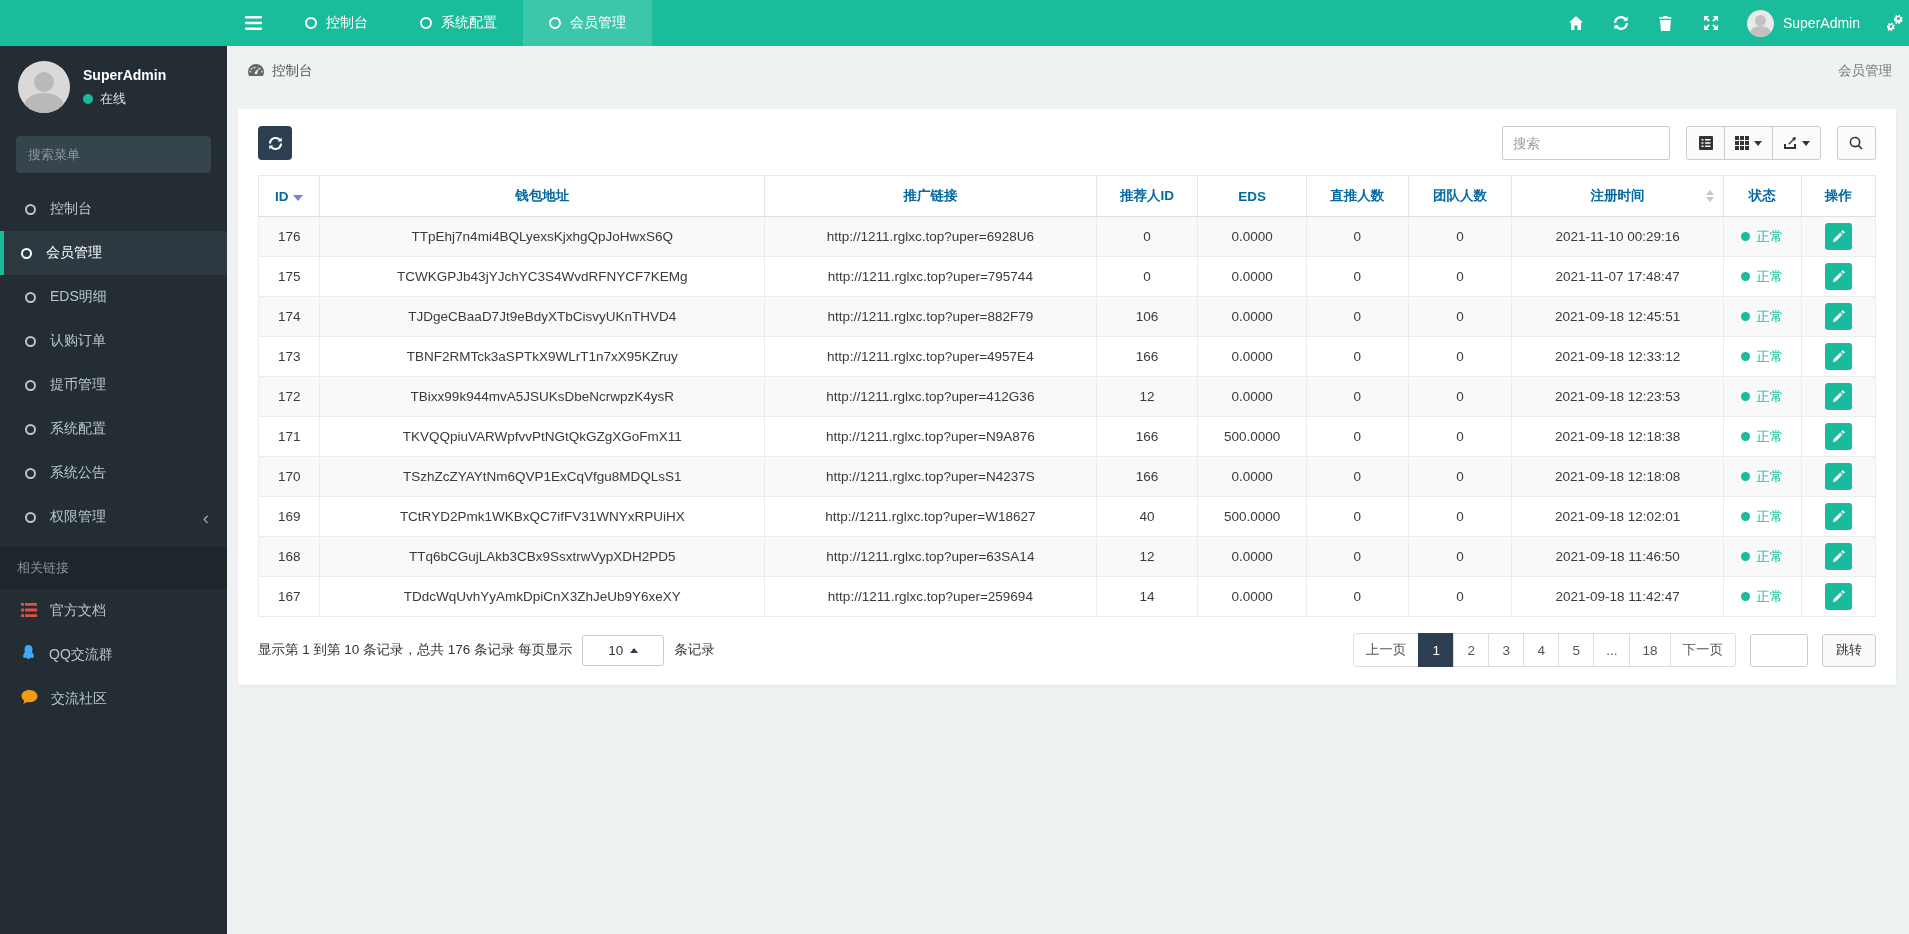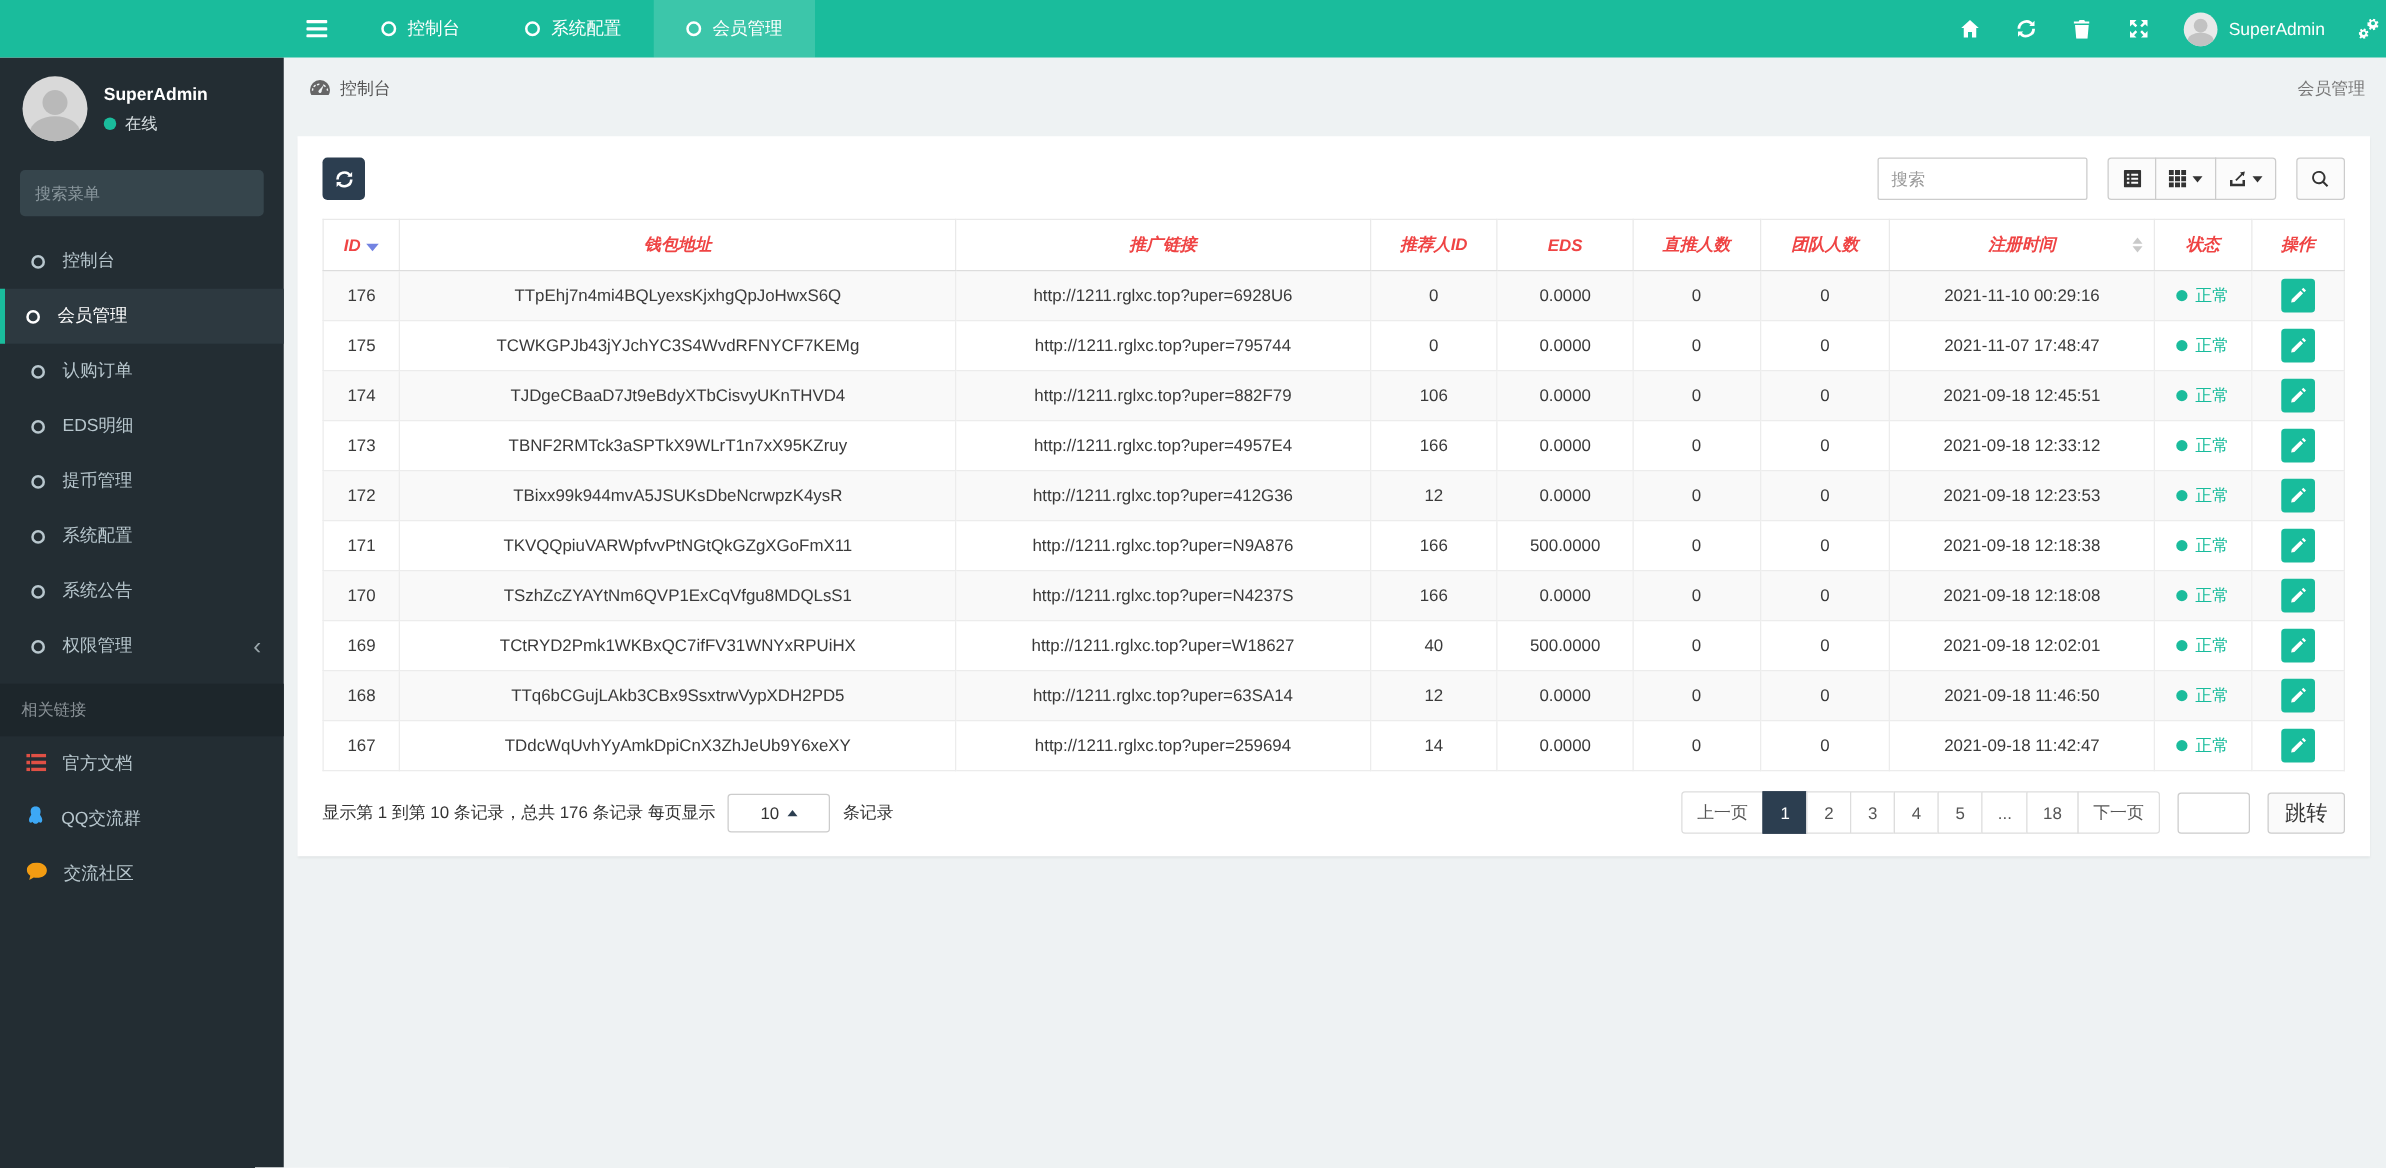--- a/index.html
+++ b/index.html
@@ -67,21 +67,21 @@
   .tbtn { height:34px; min-width:39px; padding:0 10px; background:#fbfbfb; border:1px solid #ccc; display:flex; align-items:center; justify-content:center; gap:5px; cursor:pointer; }
   .tbtn + .tbtn { margin-left:-1px; }
   .btn-group .tbtn:first-child { border-radius:3px 0 0 3px; }
   .btn-group .tbtn:last-child  { border-radius:0 3px 3px 0; }
   .tbtn svg { fill:#333; }
   .tbtn.solo { margin-left:16px; border-radius:3px; }
   .caret-dn { width:0; height:0; border-left:4px solid transparent; border-right:4px solid transparent; border-top:5px solid #333; }
 
   
   table { width:100%; border-collapse:collapse; font-size:13.5px; color:#3a3a3a; table-layout:fixed; }
-  thead th { font-weight:bold; color:#ef4444; height:41px; border:1px solid #e9e9e9; border-bottom:1px solid #ddd; text-align:center; position:relative;font-style:italic; }
+  thead th { font-weight:bold; color:#0369a1; height:41px; border:1px solid #e9e9e9; border-bottom:1px solid #ddd; text-align:center; position:relative; }
   tbody td { height:40px; border:1px solid #ececec; text-align:center; overflow:hidden; white-space:nowrap; text-overflow:ellipsis; }
   tbody tr:nth-child(odd) { background:#f9f9f9; }
   .th-inner { display:inline-flex; align-items:center; gap:5px; }
   .sort-desc { width:0; height:0; border-left:5px solid transparent; border-right:5px solid transparent; border-top:6px solid #7383e2; margin-top:3px; }
   .sort-both { position:absolute; right:9px; top:50%; transform:translateY(-50%); display:flex; flex-direction:column; gap:2px; }
   .sort-both i { display:block; width:0; height:0; border-left:4px solid transparent; border-right:4px solid transparent; }
   .sort-both .up { border-bottom:5px solid #c9c9c9; }
   .sort-both .dn { border-top:5px solid #c9c9c9; }
   .status-cell { color:#18bc9c; display:inline-flex; align-items:center; gap:6px; }
   .status-cell .dot { width:9px; height:9px; }
@@ -94,21 +94,21 @@
   .page-size { border:1px solid #ccc; border-radius:3px; height:31px; padding:0 25px; display:inline-flex; align-items:center; gap:7px; background:#fff; cursor:pointer; margin:0 4px; }
   .caret-up { width:0; height:0; border-left:4px solid transparent; border-right:4px solid transparent; border-bottom:5px solid #2c3e50; }
   .pg-right { margin-left:auto; display:flex; align-items:center; }
   .pagination { display:flex; list-style:none; }
   .pagination li { min-width:36px; height:34px; padding:0 12px; border:1px solid #ddd; background:#fff; color:#555;
     display:flex; align-items:center; justify-content:center; cursor:pointer; margin-left:-1px; font-size:13.5px; }
   .pagination li:first-child { margin-left:0; border-radius:3px 0 0 3px; }
   .pagination li:last-child { border-radius:0 3px 3px 0; }
   .pagination li.active { background:#2c3e50; border-color:#2c3e50; color:#fff; }
   .jump-input { width:58px; height:33px; border:1px solid #ccc; border-radius:3px; margin-left:14px; outline:none; padding:0 6px; font-size:13px; }
-  .btn-jump { height:33px; padding:0 13px; margin-left:14px; background:#fafafa; border:1px solid #ccc; border-radius:3px; font-size:17px; color:#333; cursor:pointer; }
+  .btn-jump { height:33px; padding:0 13px; margin-left:14px; background:#fafafa; border:1px solid #ccc; border-radius:3px; font-size:13px; color:#333; cursor:pointer; }
 </style>
 </head>
 <body>
 
 <div class="topbar">
   <div class="topbar-brand"></div>
   <div class="hamburger">
     <svg width="17" height="14" viewBox="0 0 17 14">
         <rect width="17" height="2.6" rx="1" fill="#fff"></rect>
         <rect y="5.7" width="17" height="2.6" rx="1" fill="#fff"></rect>
@@ -187,25 +187,25 @@
         <li class="sb-item">
           <span class="circle-o"></span>
           <span>控制台</span>
         </li>
         <li class="sb-item active">
           <span class="circle-o"></span>
           <span>会员管理</span>
         </li>
         <li class="sb-item">
           <span class="circle-o"></span>
+          <span>EDS明细</span>
+        </li>
+        <li class="sb-item">
+          <span class="circle-o"></span>
           <span>认购订单</span>
-        </li>
-        <li class="sb-item">
-          <span class="circle-o"></span>
-          <span>EDS明细</span>
         </li>
         <li class="sb-item">
           <span class="circle-o"></span>
           <span>提币管理</span>
         </li>
         <li class="sb-item">
           <span class="circle-o"></span>
           <span>系统配置</span>
         </li>
         <li class="sb-item">

